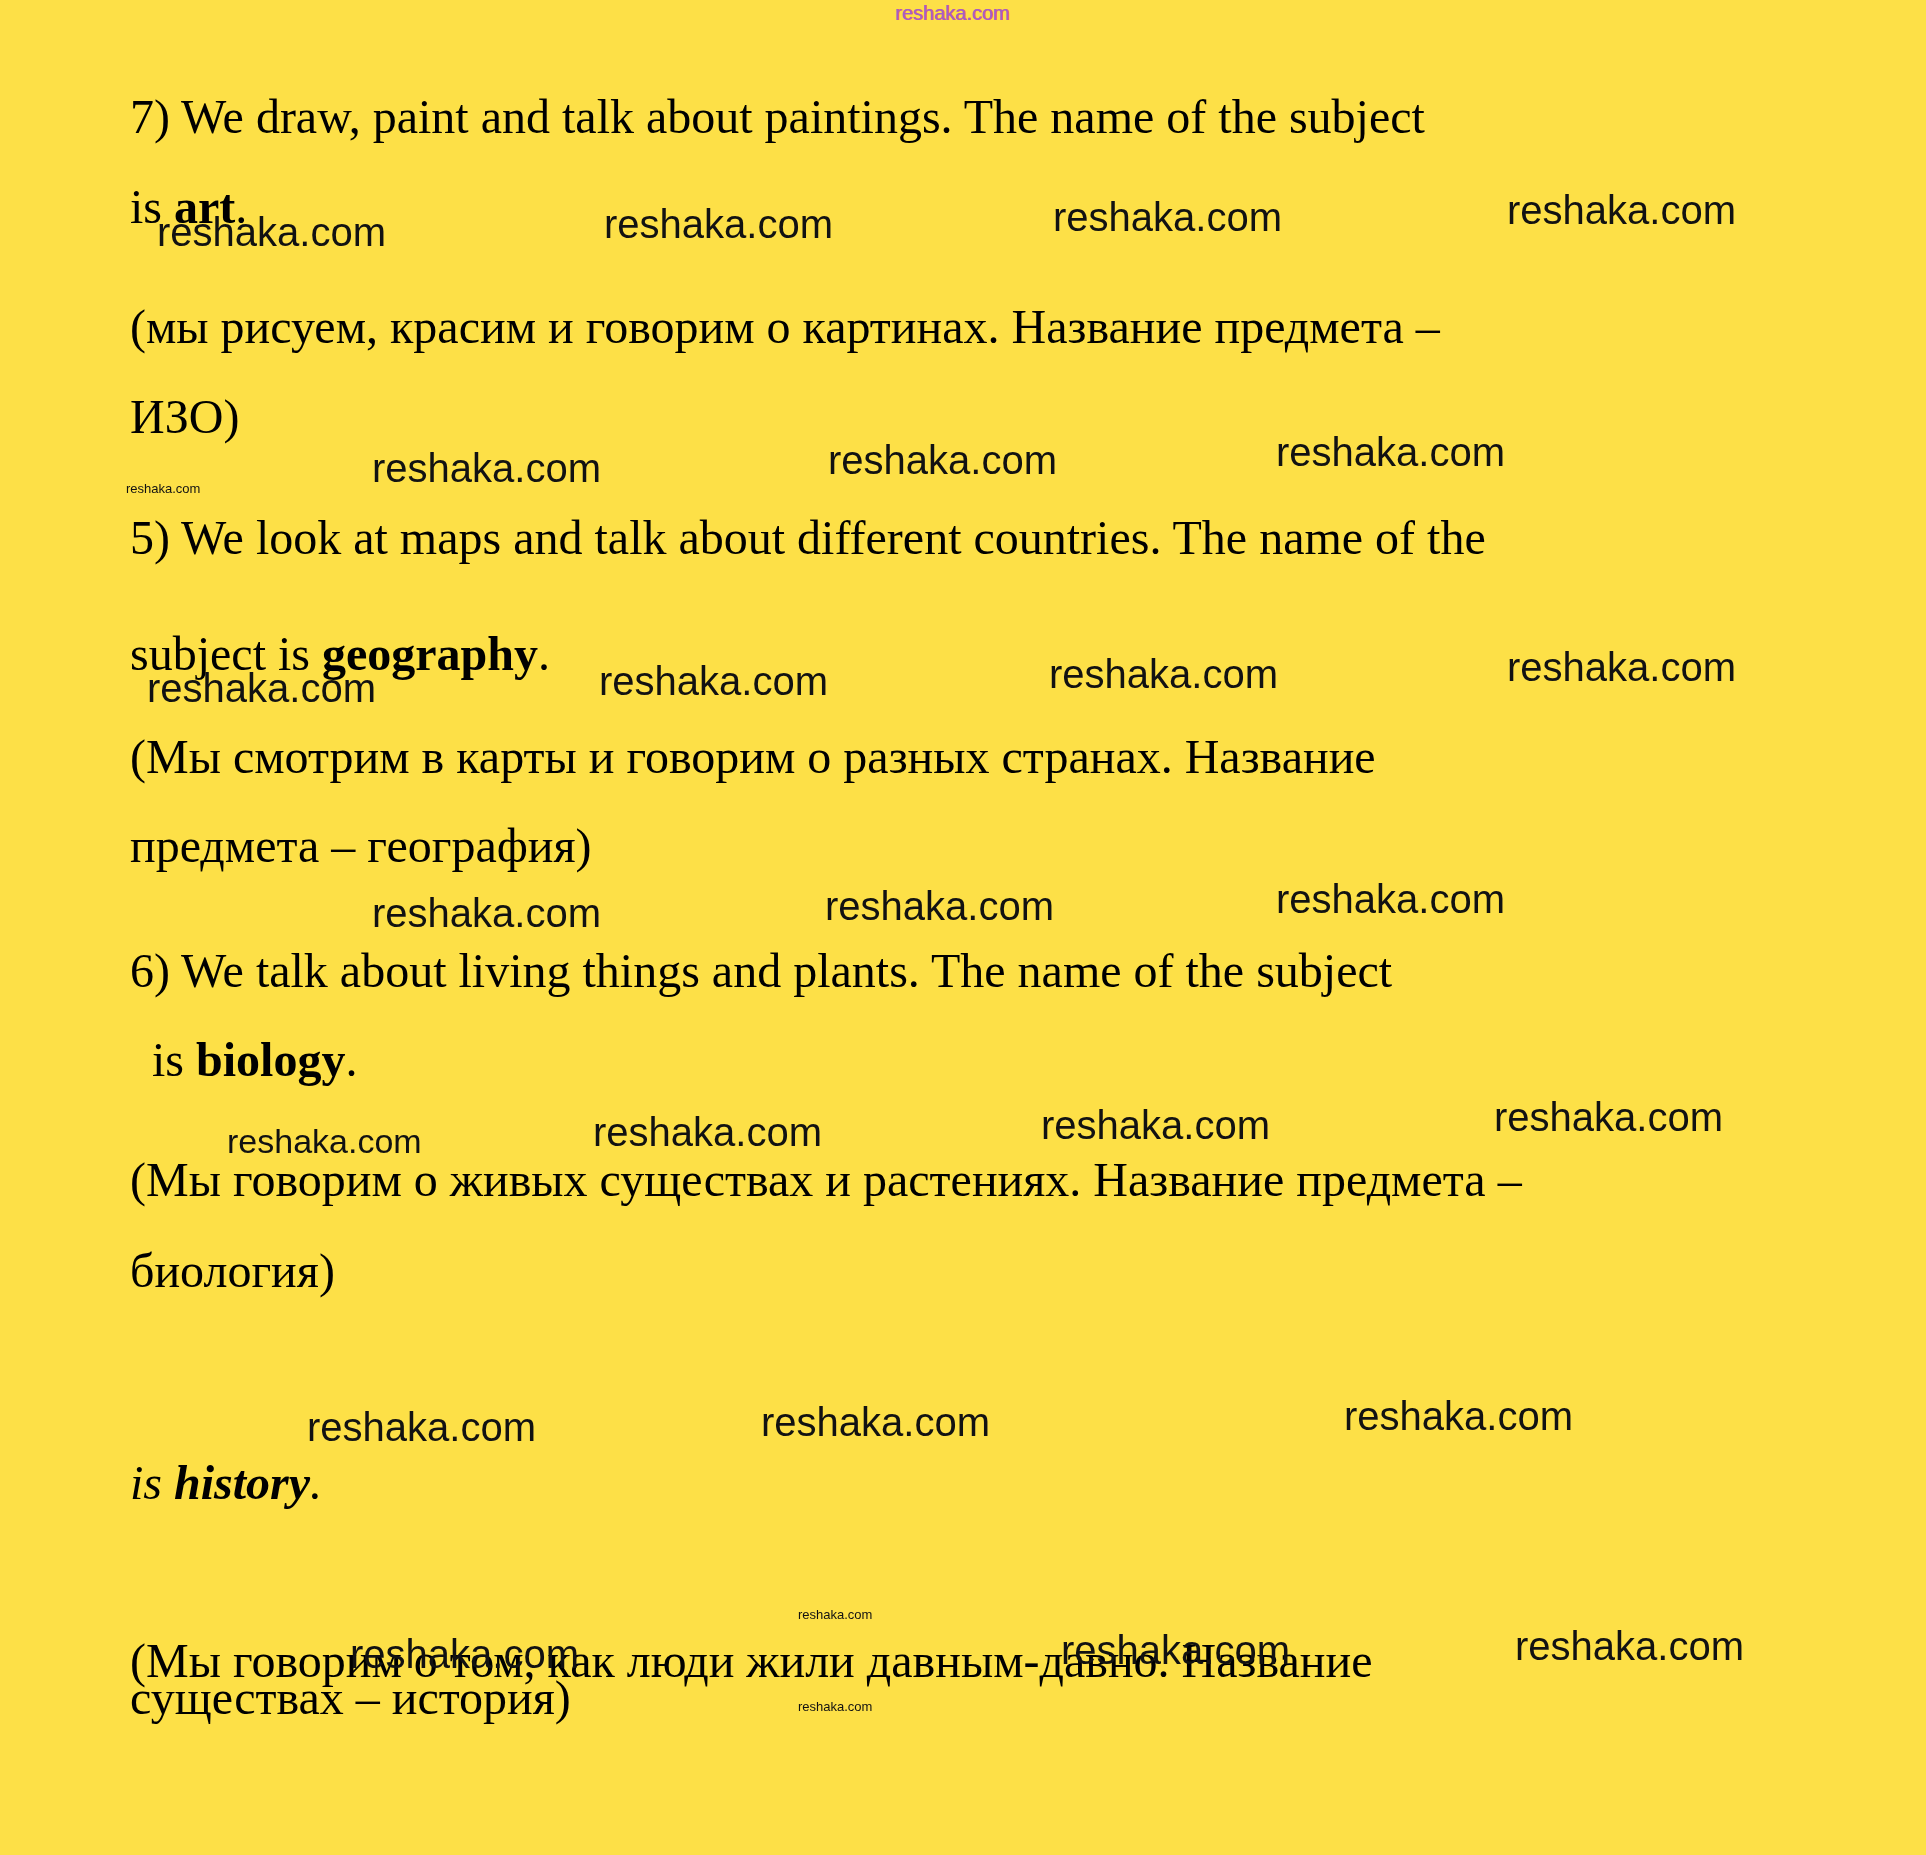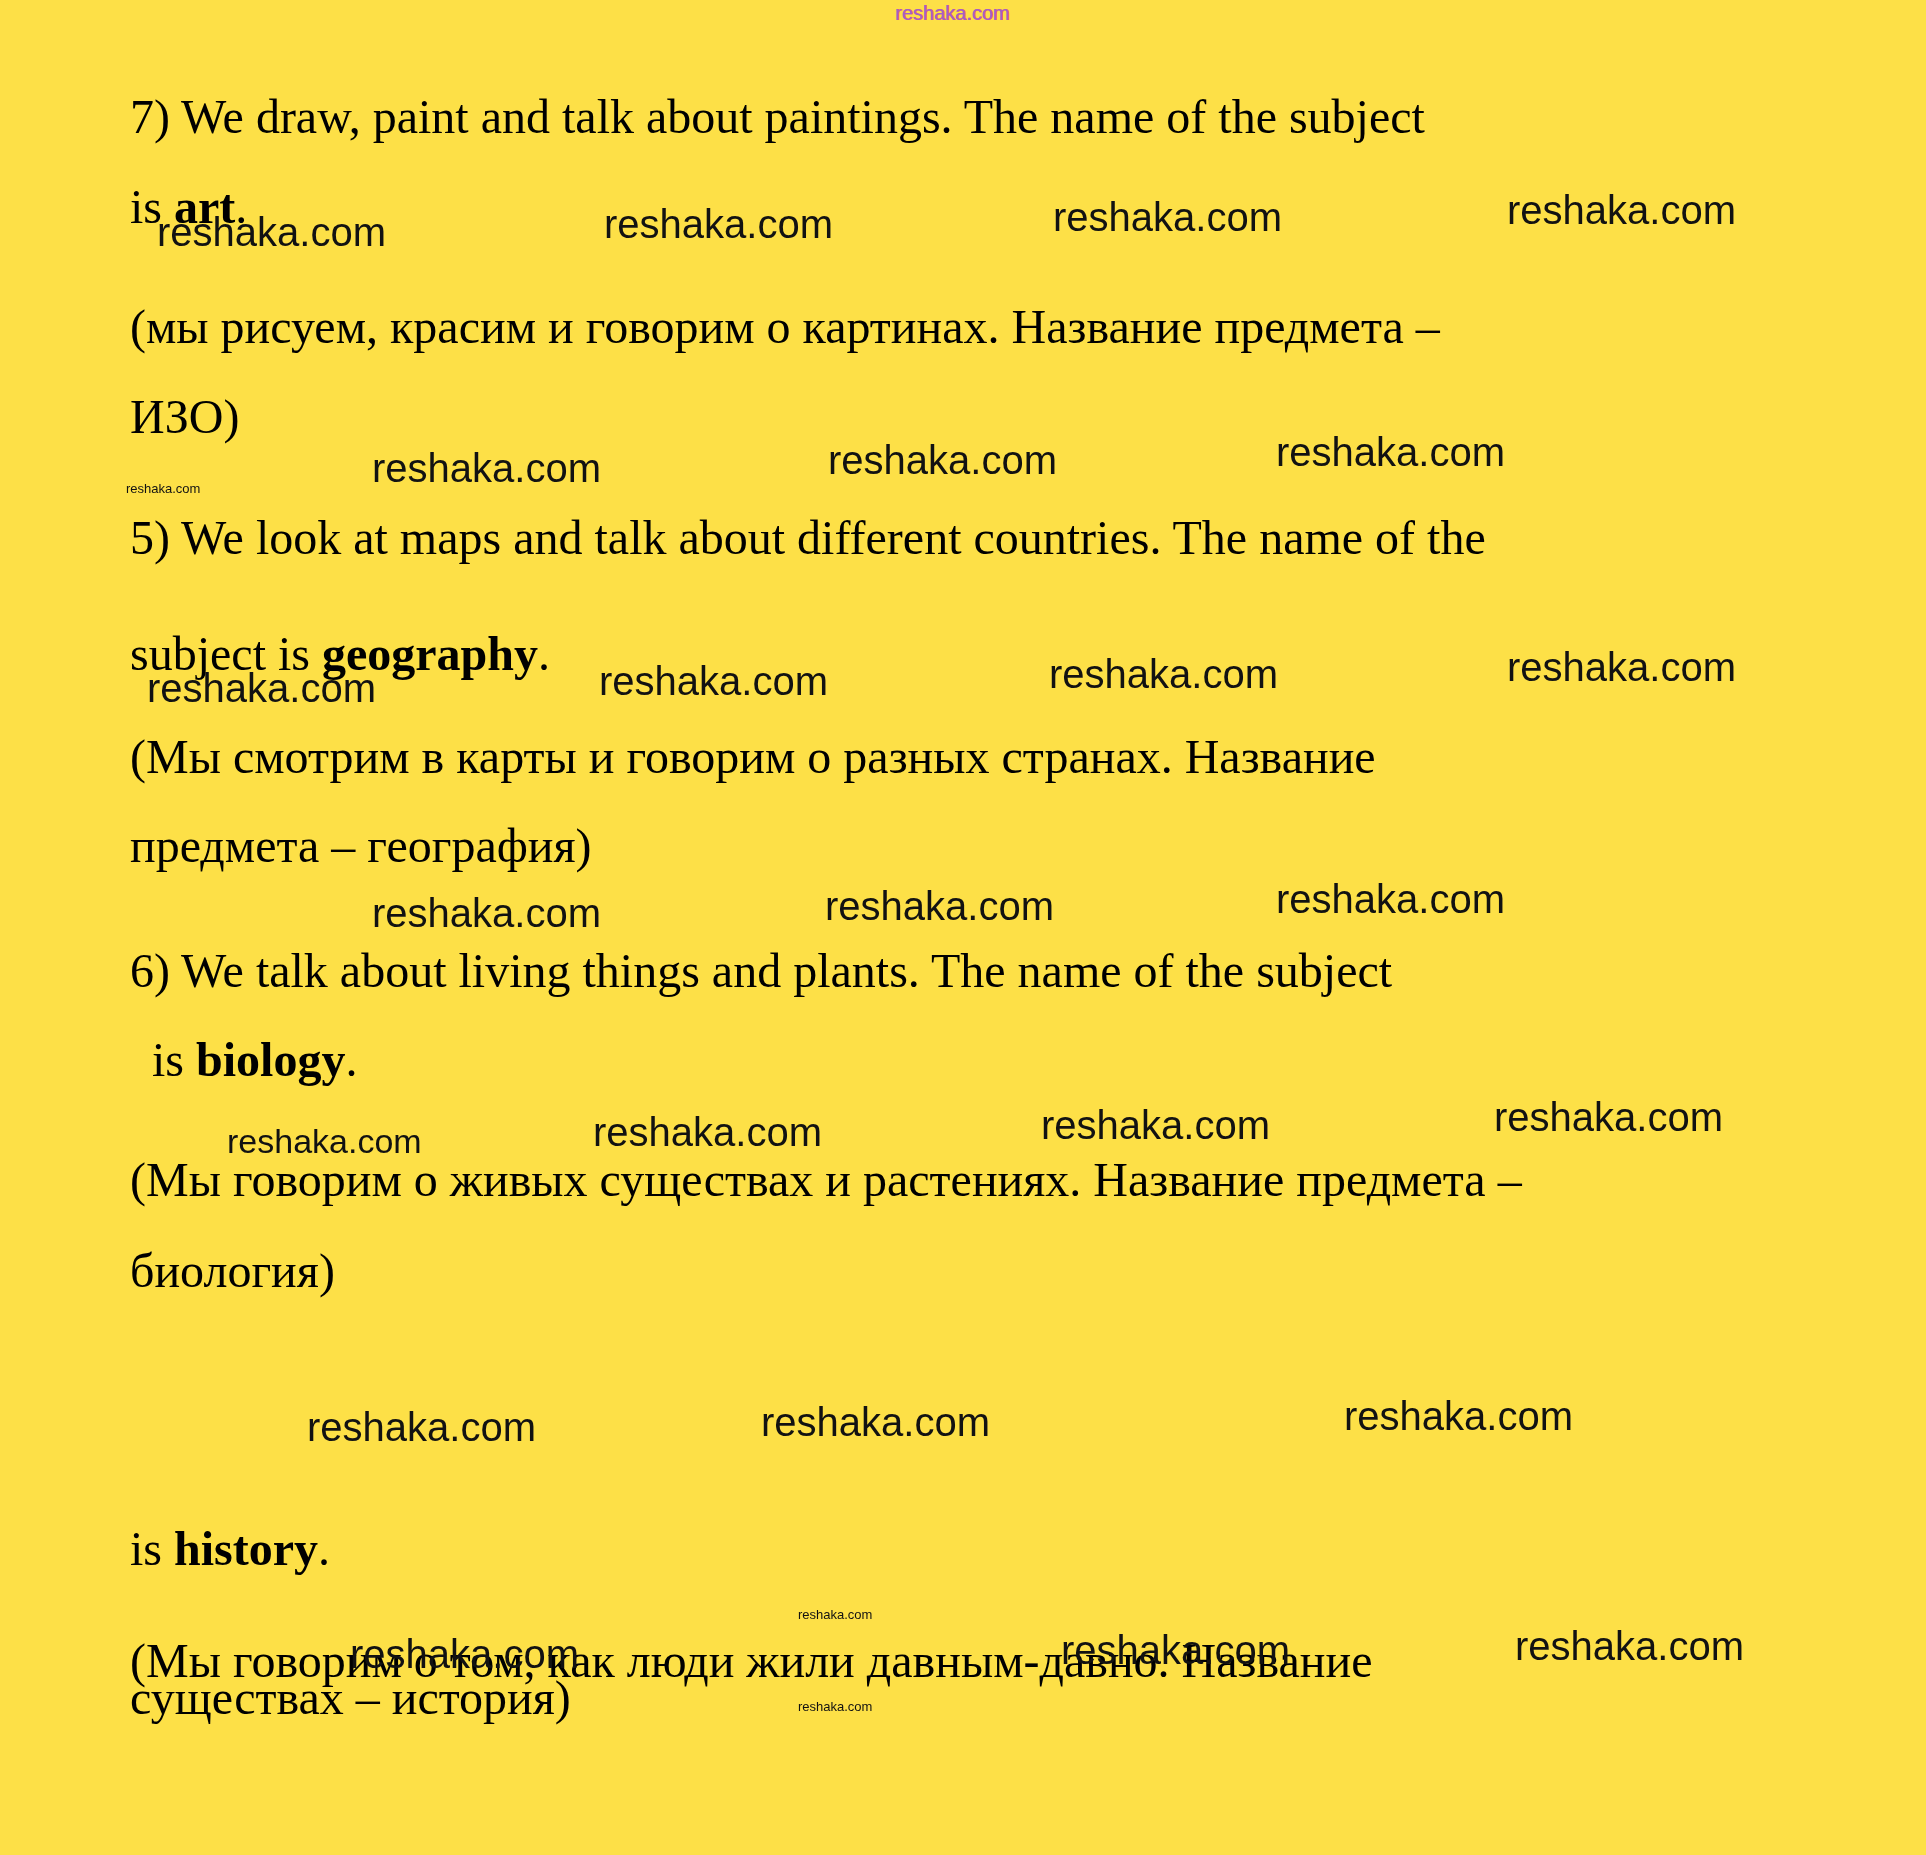--- a/index.html
+++ b/index.html
@@ -93,21 +93,21 @@
   <span class="wm" style="left:1494px; top:1097px;">reshaka.com</span>
 
   <div class="line" style="top:1151px;">(Мы говорим о живых существах и растениях. Название предмета –</div>
   <div class="line" style="top:1242px;">биология)</div>
 
 
   <span class="wm" style="left:307px; top:1407px;">reshaka.com</span>
   <span class="wm" style="left:761px; top:1402px;">reshaka.com</span>
   <span class="wm" style="left:1344px; top:1396px;">reshaka.com</span>
 
-  <div class="line" style="top:1520px;"><span>is </span><span class="bold">history</span><span>.</span></div>
+  <div class="line" style="top:1454px;font-style:italic;"><span>is </span><span class="bold">history</span><span>.</span></div>
 
   <div class="line" style="top:1632px;">(Мы говорим о том, как люди жили давным-давно. Название</div>
 
   <span class="wm" style="left:350px; top:1634px;">reshaka.com</span>
   <span class="wm wm-small" style="left:798px; top:1608px;">reshaka.com</span>
   <span class="wm" style="left:1061px; top:1630px;">reshaka.com</span>
   <span class="wm" style="left:1515px; top:1626px;">reshaka.com</span>
 
   <div class="line" style="top:1669px;">существах – история)</div>
 

